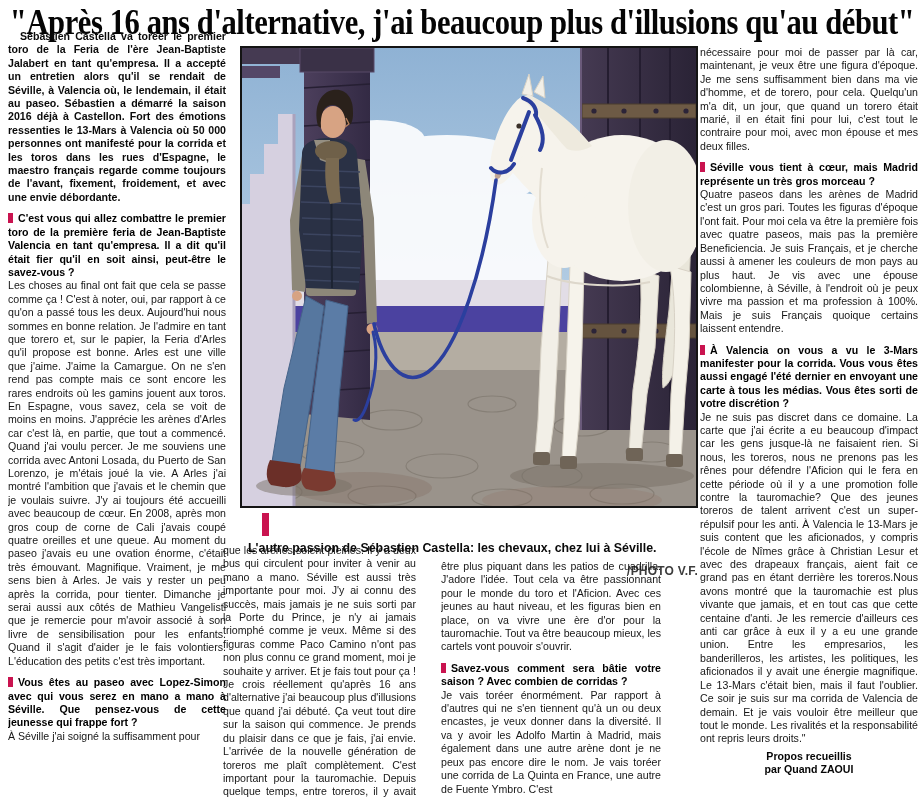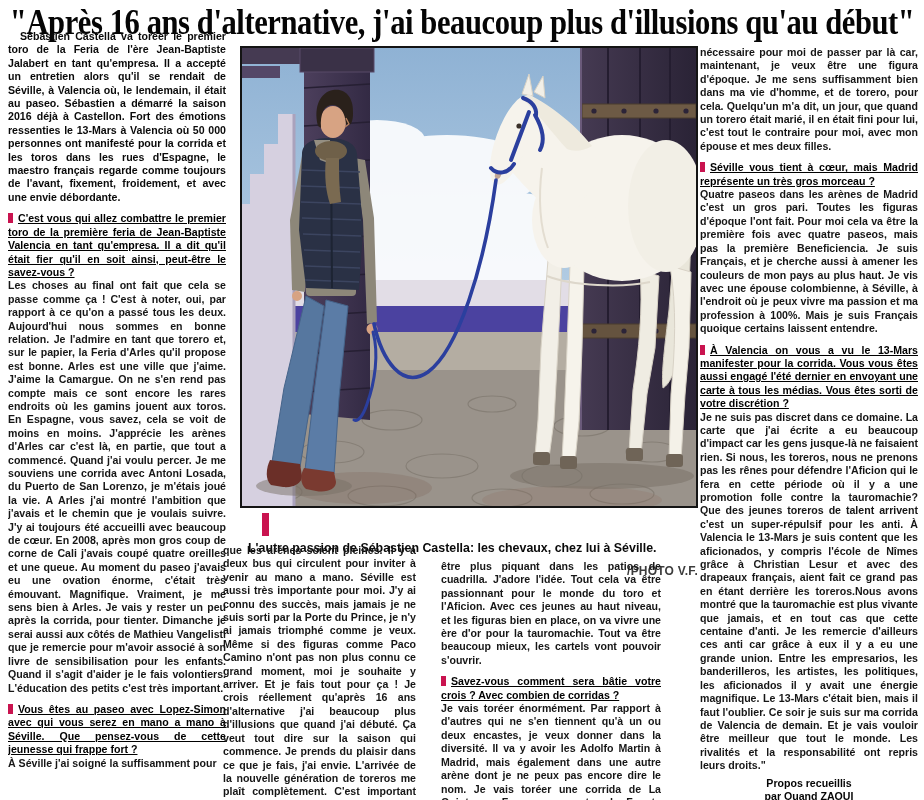--- a/index.html
+++ b/index.html
@@ -14,22 +14,22 @@
   
   .col{position:absolute;font-size:10.6px;line-height:13.4px;text-align:justify;
        hyphens:auto;-webkit-hyphens:auto;overflow:hidden;}
   .col p{margin:0;}
   .col1{left:8px;top:30px;width:218px;height:754px;}
   .col4{left:700px;top:46px;width:218px;height:754px;}
   .below-cols{position:absolute;left:223px;top:544px;width:475px;height:256px;display:flex;}
   .col2{position:static;width:193px;margin-right:25px;height:256px;}
   .col3{position:static;width:220px;height:256px;margin-top:16px;}
   .intro{font-weight:700;text-indent:12px;color:#0a0a0a;}
-  .q{font-weight:700;color:#000;margin-top:8px !important;text-decoration:underline;}
-  .a{color:#161616;font-weight:bold;}
+  .q{font-weight:700;color:#000;margin-top:8px !important;}
+  .a{color:#161616;}
   .marker{display:inline-block;width:5px;height:10px;background:#c9134f;
           margin-right:5px;transform:translateY(1px);}
   .byline{font-weight:700;text-align:center;margin-top:4px !important;color:#050505;}
   
   .photo-zone{position:absolute;left:240px;top:46px;width:458px;}
   .photo{width:458px;height:462px;border:2px solid #141414;box-sizing:border-box;
          background:#a9c6e0;}
   .photo svg{display:block;width:100%;height:100%;}
   .caption-row{display:flex;align-items:flex-start;margin-top:5px;flex-direction:column;}
   .caption-bar{width:7px;height:23px;background:#c9134f;margin-left:22px;flex:none;}
@@ -233,30 +233,30 @@
       <span class="caption-credit">/PHOTO V.F.</span>
     </figcaption>
   </figure>
 
   <div class="below-cols">
     <section class="col col2">
       <p class="a">que les arènes soient pleines. Il y a deux bus qui circulent pour inviter à venir au mano a mano. Séville est aussi très importante pour moi. J'y ai connu des succès, mais jamais je ne suis sorti par la Porte du Prince, je n'y ai jamais triomphé comme je veux. Même si des figuras comme Paco Camino n'ont pas non plus connu ce grand moment, moi je souhaite y arriver. Et je fais tout pour ça ! Je crois réellement qu'après 16 ans d'alternative j'ai beaucoup plus d'illusions que quand j'ai débuté. Ça veut tout dire sur la saison qui commence. Je prends du plaisir dans ce que je fais, j'ai envie. L'arrivée de la nouvelle génération de toreros me plaît complètement. C'est important pour la tauromachie. Depuis quelque temps, entre toreros, il y avait beaucoup d'abrazos, là je suis certain que ça va</p>
     </section>
     <section class="col col3">
       <p class="a">être plus piquant dans les patios de cuadrilla. J'adore l'idée. Tout cela va être passionnant pour le monde du toro et l'Aficion. Avec ces jeunes au haut niveau, et les figuras bien en place, on va vivre une ère d'or pour la tauromachie. Tout va être beaucoup mieux, les cartels vont pouvoir s'ouvrir.</p>
-      <p class="q"><span class="marker"></span><span>Savez-vous comment sera bâtie votre crois ? Avec combien de corridas ?</span></p>
+      <p class="q"><span class="marker"></span><span>Savez-vous comment sera bâtie votre saison ? Avec combien de corridas ?</span></p>
       <p class="a">Je vais toréer énormément. Par rapport à d'autres qui ne s'en tiennent qu'à un ou deux encastes, je veux donner dans la diversité. Il va y avoir les Adolfo Martin à Madrid, mais également dans une autre arène dont je ne peux pas encore dire le nom. Je vais toréer une corrida de La Quinta en France, une autre de Fuente Ymbro. C'est</p>
     </section>
   </div>
 
   <section class="col col4">
     <p class="a">nécessaire pour moi de passer par là car, maintenant, je veux être une figura d'époque. Je me sens suffisamment bien dans ma vie d'homme, et de torero, pour cela. Quelqu'un m'a dit, un jour, que quand un torero était marié, il en était fini pour lui, c'est tout le contraire pour moi, avec mon épouse et mes deux filles.</p>
     <p class="q"><span class="marker"></span><span>Séville vous tient à cœur, mais Madrid représente un très gros morceau ?</span></p>
     <p class="a">Quatre paseos dans les arènes de Madrid c'est un gros pari. Toutes les figuras d'époque l'ont fait. Pour moi cela va être la première fois avec quatre paseos, mais pas la première Beneficiencia. Je suis Français, et je cherche aussi à amener les couleurs de mon pays au plus haut. Je vis avec une épouse colombienne, à Séville, à l'endroit où je peux vivre ma passion et ma profession à 100%. Mais je suis Français quoique certains laissent entendre.</p>
-    <p class="q"><span class="marker"></span><span>À Valencia on vous a vu le 13-Mars manifester pour la corrida. Vous vous êtes aussi engagé l'été dernier en envoyant une carte à tous les médias. Vous êtes sorti de votre discrétion ?</span></p>
+    <p class="q"><span class="marker"></span><span>À Valencia on vous a vu le 3-Mars manifester pour la corrida. Vous vous êtes aussi engagé l'été dernier en envoyant une carte à tous les médias. Vous êtes sorti de votre discrétion ?</span></p>
     <p class="a">Je ne suis pas discret dans ce domaine. La carte que j'ai écrite a eu beaucoup d'impact car les gens jusque-là ne faisaient rien. Si nous, les toreros, nous ne prenons pas les rênes pour défendre l'Aficion qui le fera en cette période où il y a une promotion folle contre la tauromachie? Que des jeunes toreros de talent arrivent c'est un super-répulsif pour les anti. À Valencia le 13-Mars je suis content que les aficionados, y compris l'école de Nîmes grâce à Christian Lesur et avec des drapeaux français, aient fait ce grand pas en étant derrière les toreros.Nous avons montré que la tauromachie est plus vivante que jamais, et en tout cas que cette centaine d'anti. Je les remercie d'ailleurs ces anti car grâce à eux il y a eu une grande union. Entre les empresarios, les banderilleros, les artistes, les politiques, les aficionados il y avait une énergie magnifique. Le 13-Mars c'était bien, mais il faut l'oublier. Ce soir je suis sur ma corrida de Valencia de demain. Et je vais vouloir être meilleur que tout le monde. Les rivalités et la responsabilité ont repris leurs droits."</p>
     <p class="byline">
       <span>Propos recueillis</span><br>
       <span>par Quand ZAOUI</span>
     </p>
   </section>
 
 </div>
 
 </body></html>

